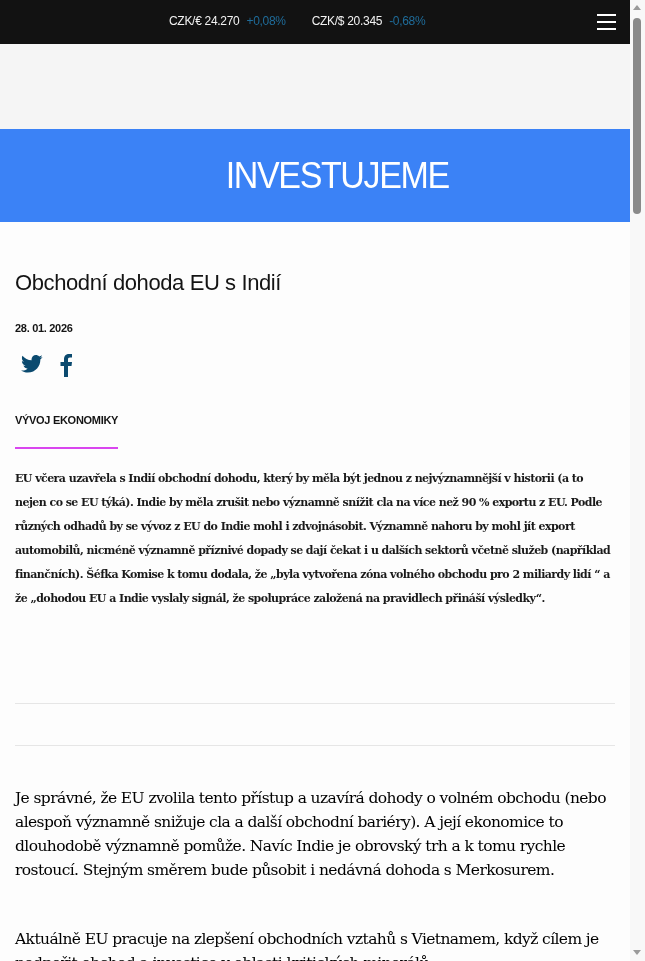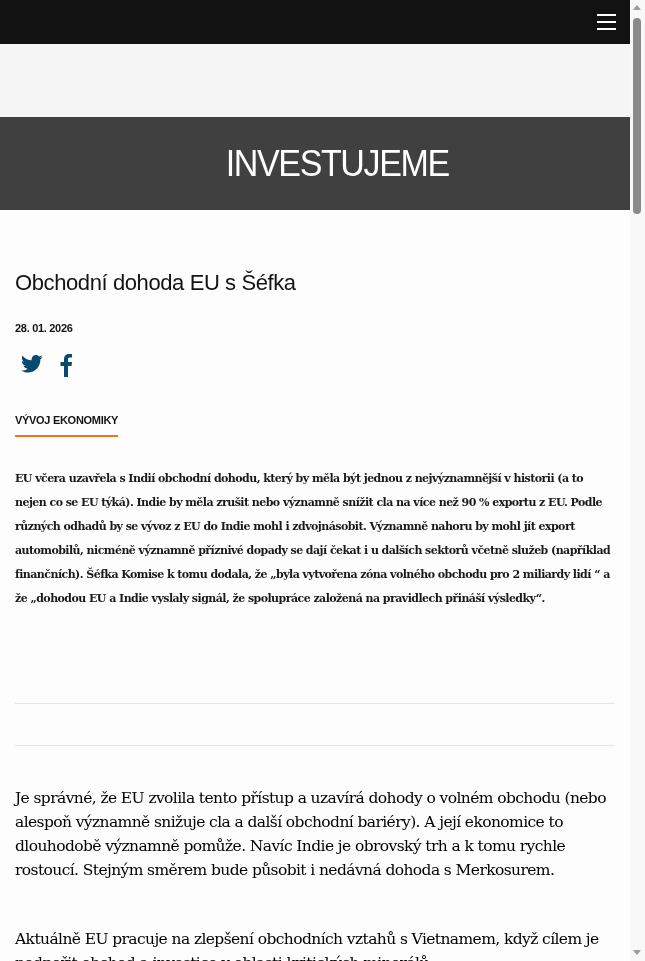--- a/index.html
+++ b/index.html
@@ -10,57 +10,67 @@
     .rates { position: absolute; left: 169px; top: 14px; display: flex; align-items: center; font-size: 12px; letter-spacing: -0.3px; }
     .rate { display: flex; align-items: center; margin-right: 26px; }
     .rate-value { color: #f2f2f2; font-weight: 500; }
     .rate-change { color: #1f6c9a; margin-left: 7px; }
     .hamburger { position: absolute; left: 597px; top: 13px; width: 19px; height: 17px; cursor: pointer; }
     .hamburger span { display: block; position: absolute; left: 0; width: 19px; height: 2px; background: #ffffff; }
     .hamburger span:nth-child(1) { top: 1px; }
     .hamburger span:nth-child(2) { top: 8px; }
     .hamburger span:nth-child(3) { top: 15px; }
     .ad-band { position: absolute; left: 0; top: 44px; width: 630px; height: 91px; background: #f5f5f5; }
-    .brand-banner { position: absolute; left: 0; top: 117px; width: 630px; height: 93px; background: #404040; display: flex; align-items: center; justify-content: center; padding-left: 44px; }
+    .brand-banner { position: absolute; left: 0; top: 129px; width: 630px; height: 93px; background: #3b82f6; display: flex; align-items: center; justify-content: center; padding-left: 44px; }
     .brand-logo { color: #ffffff; font-family: "Liberation Sans", sans-serif; font-size: 37px; letter-spacing: -1.5px; font-weight: 400; transform: scaleX(0.92); margin-left: 0px; margin-top: 0px; }
     .content { position: absolute; left: 15px; top: 228px; width: 600px; }
     .title { position: absolute; left: 0; top: 42px; font-size: 22px; color: #141414; font-weight: 400; letter-spacing: -0.4px; white-space: nowrap; }
     .date { position: absolute; left: 0; top: 94px; font-size: 11px; color: #141414; letter-spacing: -0.3px; font-weight: bold; }
     .share { position: absolute; left: 6px; top: 125px; display: flex; align-items: center; }
     .share a { display: block; cursor: pointer; }
-    .category { position: absolute; left: 0; top: 186px; font-size: 11px; font-weight: 700; color: #141414; letter-spacing: -0.3px; padding-bottom: 9px; border-bottom: 2px solid #f97316; white-space: nowrap; }
+    .category { position: absolute; left: 0; top: 186px; font-size: 11px; font-weight: 700; color: #141414; letter-spacing: -0.3px; padding-bottom: 21px; border-bottom: 2px solid #d946ef; white-space: nowrap; }
     .lead { position: absolute; left: 0; top: 239px; width: 600px; font-family: "DejaVu Serif", "Liberation Serif", serif; font-size: 11px; font-weight: 700; line-height: 24px; color: #1a1a1a; letter-spacing: -0.55px; }
     .divider { position: absolute; left: 0; width: 600px; height: 1px; background: #e6e6e6; }
     .body-text { position: absolute; left: 0; width: 600px; font-family: "DejaVu Serif", "Liberation Serif", serif; font-size: 15.5px; line-height: 24px; color: #000000; letter-spacing: -0.6px; }
     .scrollbar { position: absolute; left: 630px; top: 0; width: 15px; height: 961px; background: #f8f8f8; }
     .scroll-up { position: absolute; left: 3px; top: 5px; width: 0; height: 0; border-left: 4px solid transparent; border-right: 4px solid transparent; border-bottom: 5px solid #9a9a9a; }
     .scroll-thumb { position: absolute; left: 3px; top: 18px; width: 8px; height: 196px; background: #8a8a8a; border-radius: 4px; }
     .scroll-down { position: absolute; left: 3px; top: 950px; width: 0; height: 0; border-left: 4px solid transparent; border-right: 4px solid transparent; border-top: 5px solid #9a9a9a; }
   </style>
 </head>
 <body>
 
 <div class="page">
 
   <div class="topbar">
+    <div class="rates">
+      <div class="rate">
+        <span class="rate-value">CZK/€ 24.270</span>
+        <span class="rate-change">+0,08%</span>
+      </div>
+      <div class="rate">
+        <span class="rate-value">CZK/$ 20.345</span>
+        <span class="rate-change">-0,68%</span>
+      </div>
+    </div>
     <div class="hamburger">
       <span></span>
       <span></span>
       <span></span>
     </div>
   </div>
 
   <div class="ad-band"></div>
 
   <div class="brand-banner">
     <div class="brand-logo">INVESTUJEME</div>
   </div>
 
   <div class="content">
-    <h1 class="title">Obchodní dohoda EU s Šéfka</h1>
+    <h1 class="title">Obchodní dohoda EU s Indií</h1>
     <div class="date">28. 01. 2026</div>
 
     <div class="share">
       <a style="width:22px;height:22px;margin-right:17px;">
         <svg width="22" height="20" viewBox="0 0 24 20">
           <path fill="#0b4a6f" d="M23.6 2.4c-.9.4-1.8.6-2.8.8 1-.6 1.8-1.6 2.1-2.7-.9.6-2 1-3.1 1.2C18.9.7 17.6.1 16.3.1c-2.7 0-4.8 2.2-4.8 4.8 0 .4 0 .8.1 1.1C7.5 5.8 4 3.9 1.6 1 1.2 1.7 1 2.6 1 3.4c0 1.7.9 3.2 2.2 4-.8 0-1.5-.2-2.2-.6v.1c0 2.3 1.7 4.3 3.9 4.7-.4.1-.8.2-1.3.2-.3 0-.6 0-.9-.1.6 1.9 2.4 3.3 4.5 3.4-1.7 1.3-3.7 2.1-6 2.1-.4 0-.8 0-1.2-.1 2.1 1.4 4.7 2.2 7.4 2.2 8.9 0 13.7-7.4 13.7-13.7v-.6c1-.7 1.8-1.5 2.5-2.6z"></path>
         </svg>
       </a>
       <a style="width:12px;height:24px;">
         <svg width="12" height="24" viewBox="0 0 12 24">

